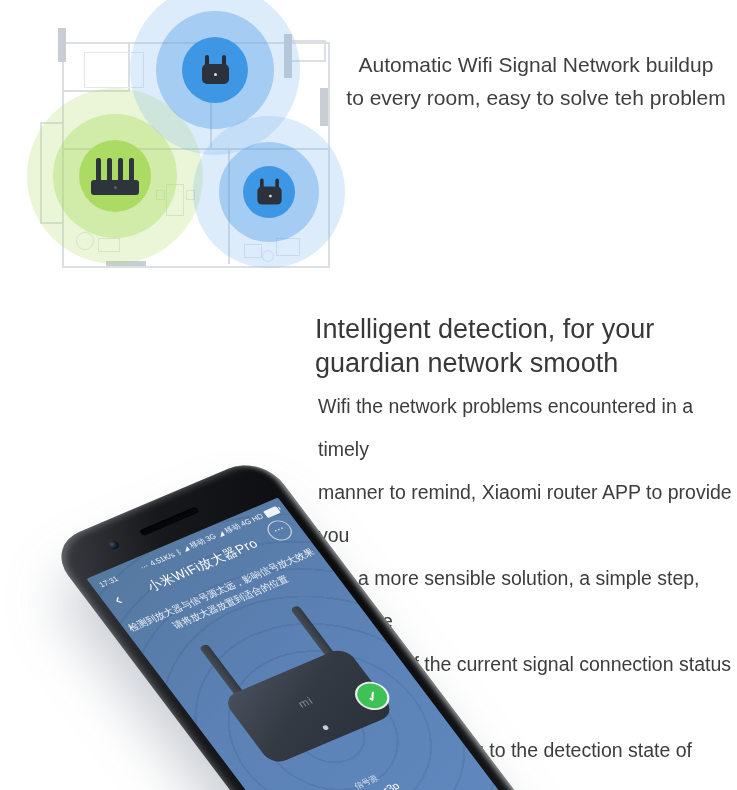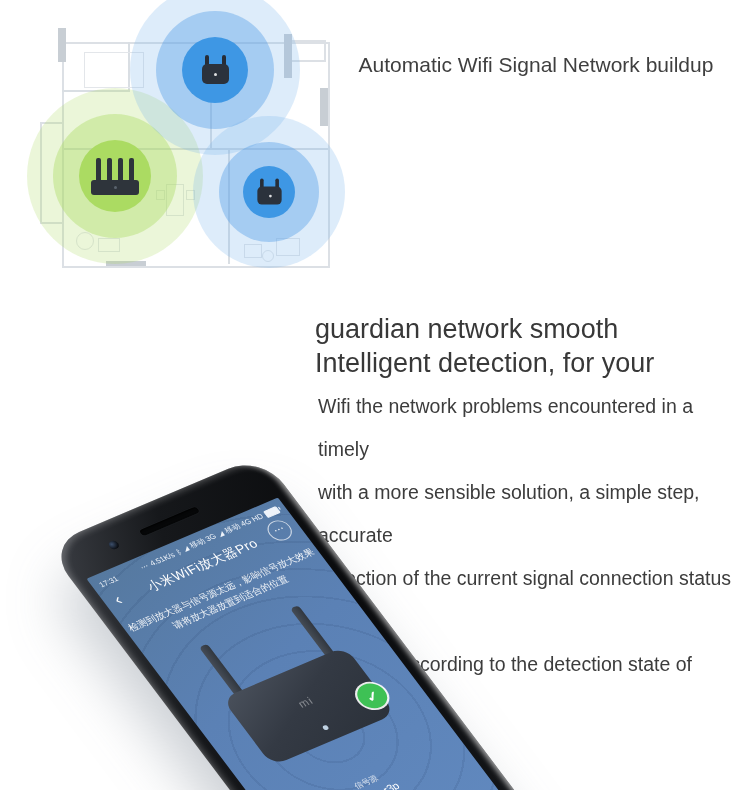--- a/index.html
+++ b/index.html
@@ -157,28 +157,30 @@
           <span class="a2"></span>
         <div class="ebody">
             <i></i>
           </div>
       </div>
     </div>
   </div>
 
   <div class="cov-par">
     <div>Automatic Wifi Signal Network buildup</div>
+    <div>to every room, easy to solve teh problem</div>
   </div>
 
   <div class="det-head">
+    <div>Intelligent detection, for your</div>
     <div>guardian network smooth</div>
-    <div>Intelligent detection, for your</div>
   </div>
   <div class="det-body">
     <div>Wifi the network problems encountered in a timely</div>
+    <div>manner to remind, Xiaomi router APP to provide you</div>
     <div>with a more sensible solution, a simple step, accurate</div>
     <div>detection of the current signal connection status and</div>
     <div>strength, according to the detection state of timely</div>
 
   </div>
 
   <div class="phone-wrap">
     <div class="phone">
       <div class="earpiece"></div>
       <div class="camera"></div>

